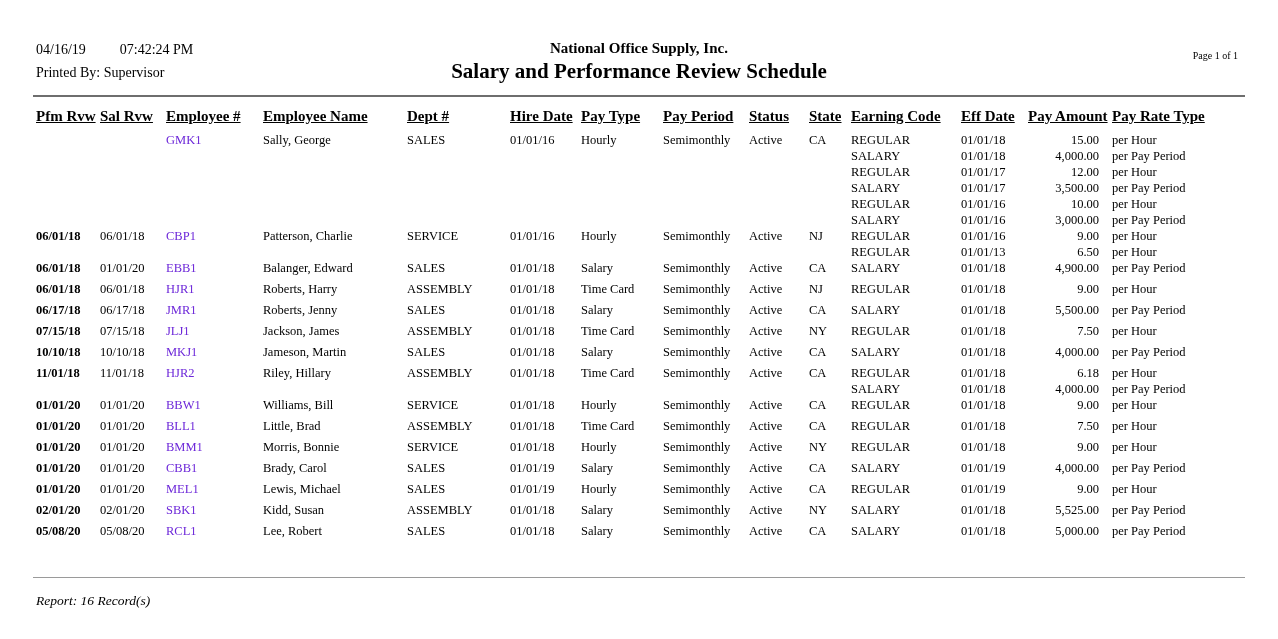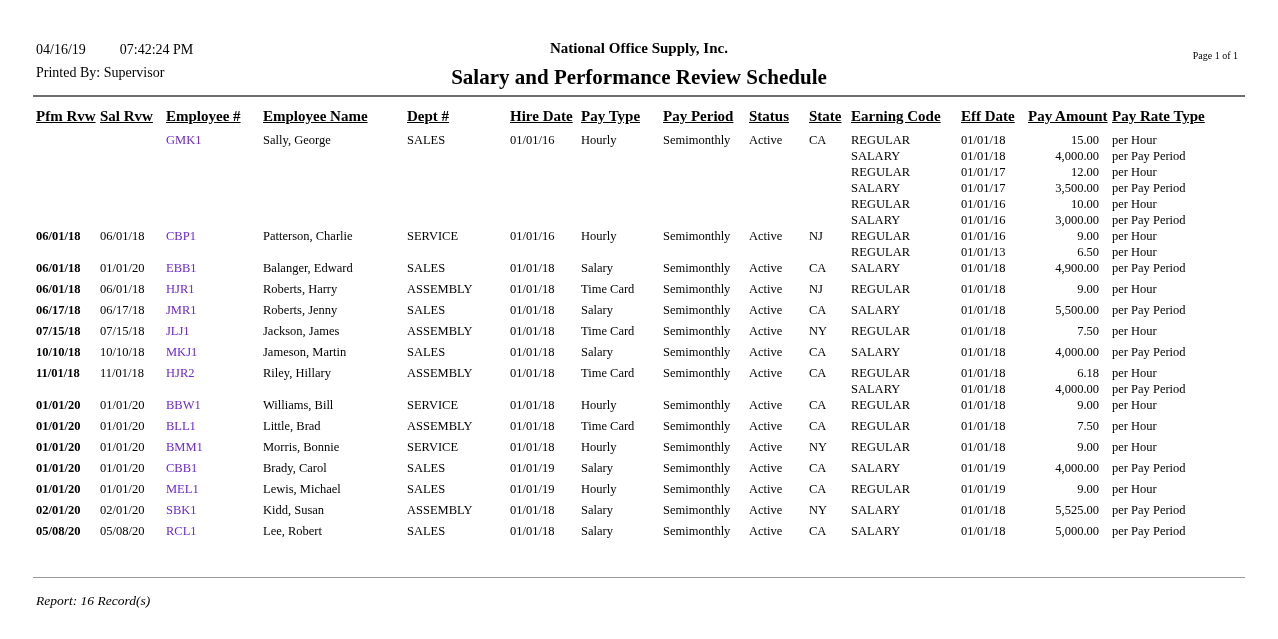--- a/index.html
+++ b/index.html
@@ -12,21 +12,21 @@
   }
   .page { position: relative; width: 1278px; height: 639px; padding-top: 40px; }
 
   
   .rpt-header { position: relative; height: 56px; }
   .hdr-left { position: absolute; left: 36px; top: 2px; font-size: 14px; }
   .hdr-left .dateline { display: flex; gap: 34px; }
   .hdr-left .printedby { margin-top: 7px; }
   .hdr-center { position: absolute; left: 0; right: 0; top: 0; text-align: center; }
   .company { font-size: 15px; font-weight: bold; }
-  .rpt-title { font-size: 21px; font-weight: bold; margin-top: 8px; }
+  .rpt-title { font-size: 21px; font-weight: bold; margin-top: 2px; }
   .hdr-right { position: absolute; right: 40px; top: 2px; font-size: 10px; margin-top: 8px; }
 
   .rule-top { position: absolute; left: 33px; right: 33px; top: 95px; height: 2px; background: #6e6e6e; }
   .rule-bottom { position: absolute; left: 33px; right: 33px; top: 577px; height: 1px; background: #9a9a9a; }
 
   
   table.report {
     position: absolute; left: 33px; top: 108px;
     width: 1212px; table-layout: fixed; border-collapse: collapse;
     font-size: 12.5px;

